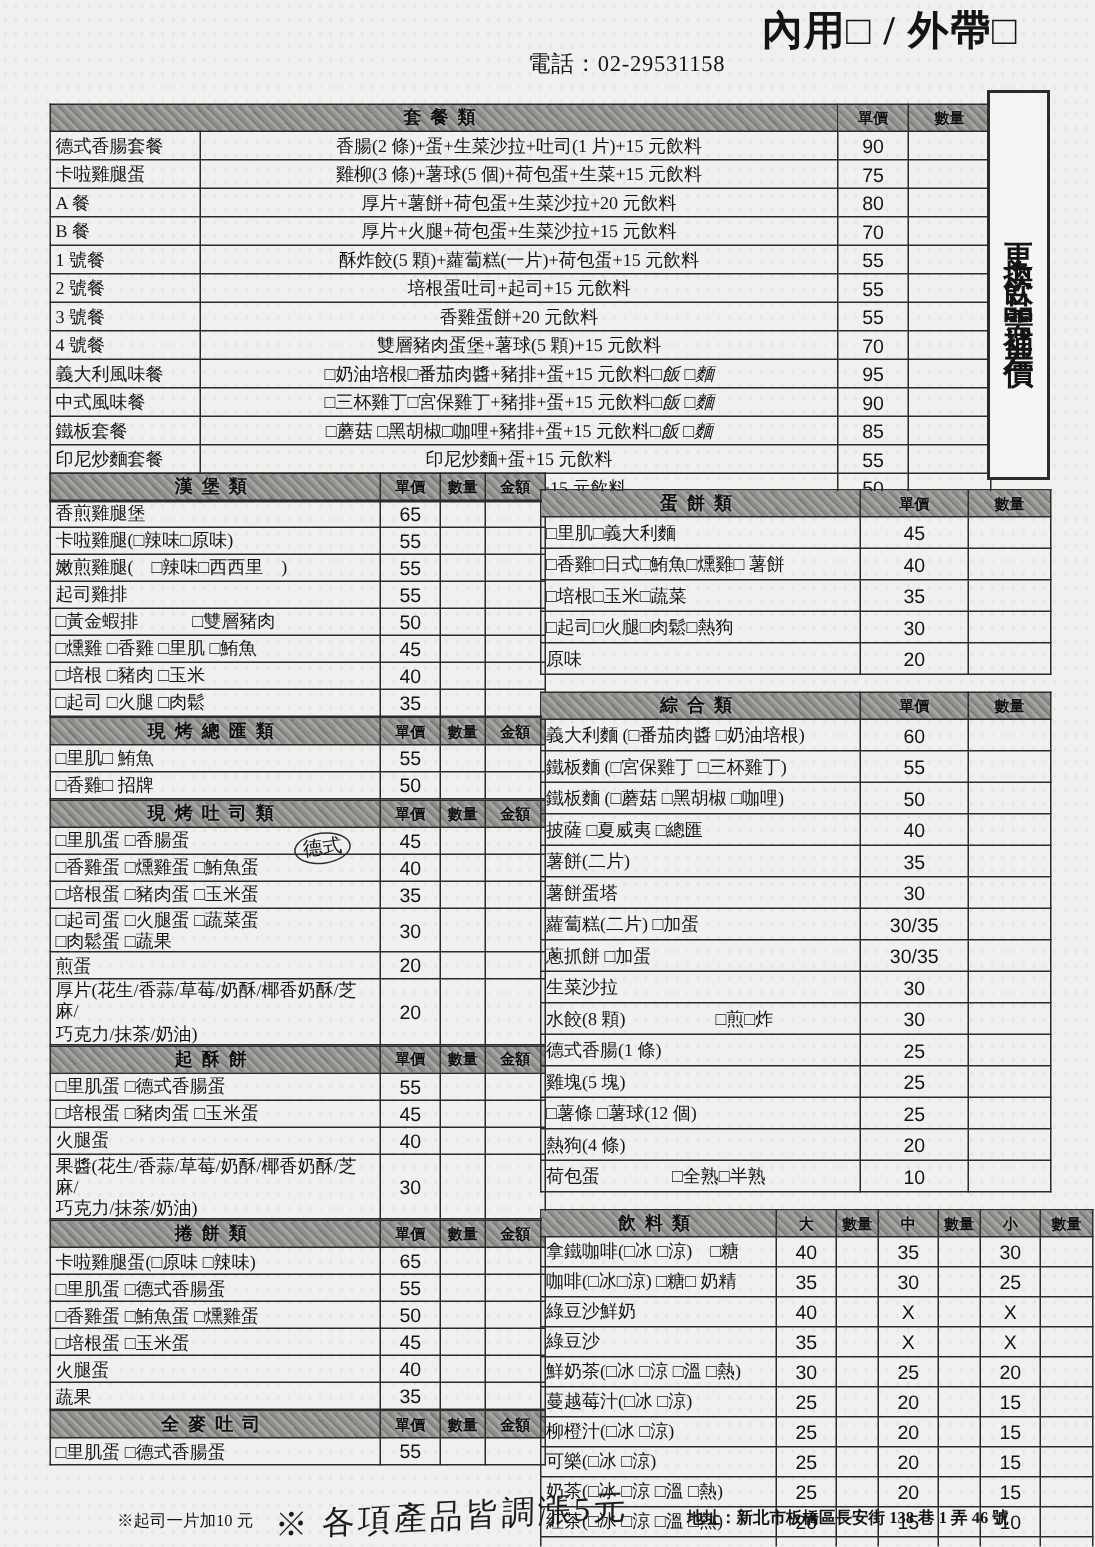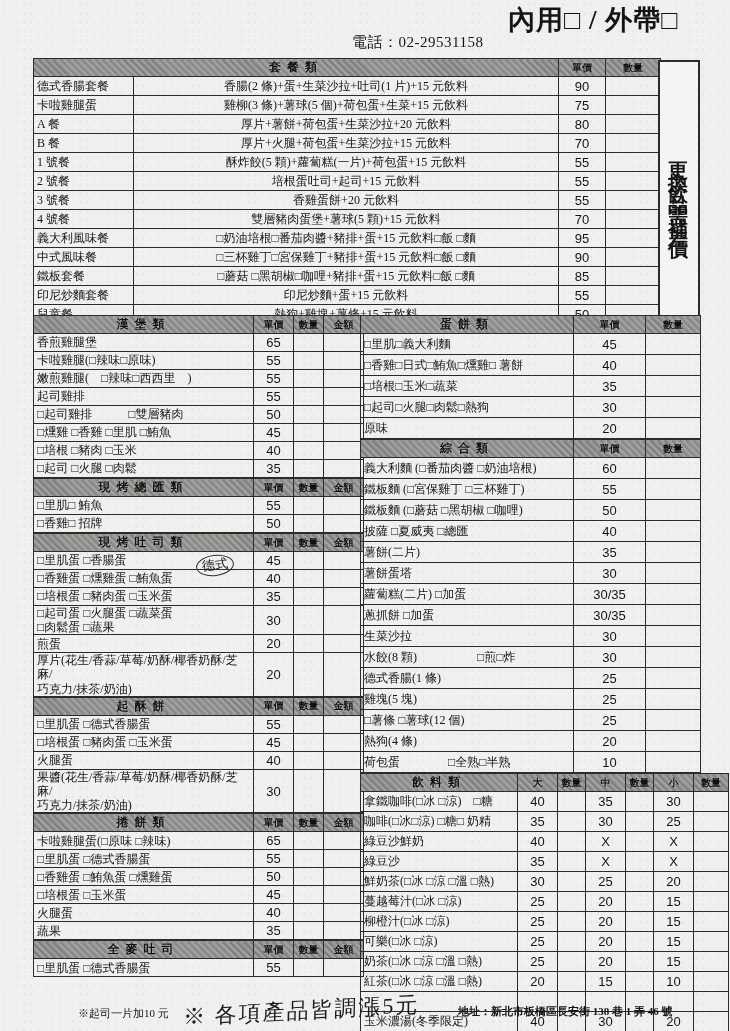--- a/index.html
+++ b/index.html
@@ -9,35 +9,35 @@
     font-family:"Liberation Serif","DejaVu Serif",serif;
     color:#141414;
   }
   
   body::before{content:"";position:absolute;inset:0;pointer-events:none;
     background-image:radial-gradient(#d9dad6 1px,transparent 1px);
     background-size:7px 9px;opacity:.45;}
   .abs{position:absolute;}
   .phone{left:352px;top:33px;font-size:15px;letter-spacing:.5px;}
   .dine{left:508px;top:2px;font-size:27px;font-weight:600;letter-spacing:1px;}
-  table{border-collapse:collapse;table-layout:fixed;background:transparent;}
+  table{border-collapse:collapse;table-layout:fixed;background:transparent;margin-top:11px;}
   td,th{border:1px solid #2b2b2b;padding:0 3px;overflow:hidden;}
   .band th{
     background:repeating-linear-gradient(45deg,#8f8f8d 0 2px,#a5a5a2 2px 4px,#767673 4px 5px);
     color:#101010;font-weight:600;font-size:12px;letter-spacing:6px;
     text-shadow:0 0 2px rgba(255,255,255,.55);height:15px;padding:0;
   }
   .band th.colh{font-size:10px;letter-spacing:0;padding:0 1px;}
   .lbl{font-size:12px;white-space:pre-line;line-height:1.18;text-align:left;}
   .prc{font-size:13px;text-align:center;font-family:"Liberation Sans",sans-serif;}
   .combo-tbl{position:absolute;left:33px;top:58px;width:627px;}
   .combo-tbl td{height:18px;}
   .combo-tbl .name{font-size:12px;}
   .desc-cell{display:flex;justify-content:center;align-items:center;}
-  .desc-cell .ex{font-size:12px;white-space:nowrap;}
+  .desc-cell .ex{font-size:12px;white-space:nowrap;font-style:italic;}
   .side-box{
     left:658px;top:60px;width:38px;height:256px;border:2px solid #2b2b2b;background:#f4f5f2;
     display:flex;align-items:center;justify-content:center;
   }
   .side-box span{writing-mode:vertical-rl;font-size:20px;letter-spacing:11px;font-weight:600;}
   .colL{left:33px;top:315px;width:330px;}
   .colR{left:360px;top:315px;width:368px;}
   .colL table{width:330px;margin:0 0 0 0;}
   .colR table.sec{width:340px;}
   .colR table.drinks{width:368px;border-radius:28px;}
@@ -262,21 +262,21 @@
             <td></td>
             <td></td>
           </tr>
         <tr>
             <td class="lbl">起司雞排</td>
             <td class="prc">55</td>
             <td></td>
             <td></td>
           </tr>
         <tr>
-            <td class="lbl">□起司雞排　　　□雙層豬肉</td>
+            <td class="lbl">□黃金蝦排　　　□雙層豬肉</td>
             <td class="prc">50</td>
             <td></td>
             <td></td>
           </tr>
         <tr>
             <td class="lbl">□燻雞 □香雞 □里肌 □鮪魚</td>
             <td class="prc">45</td>
             <td></td>
             <td></td>
           </tr>

